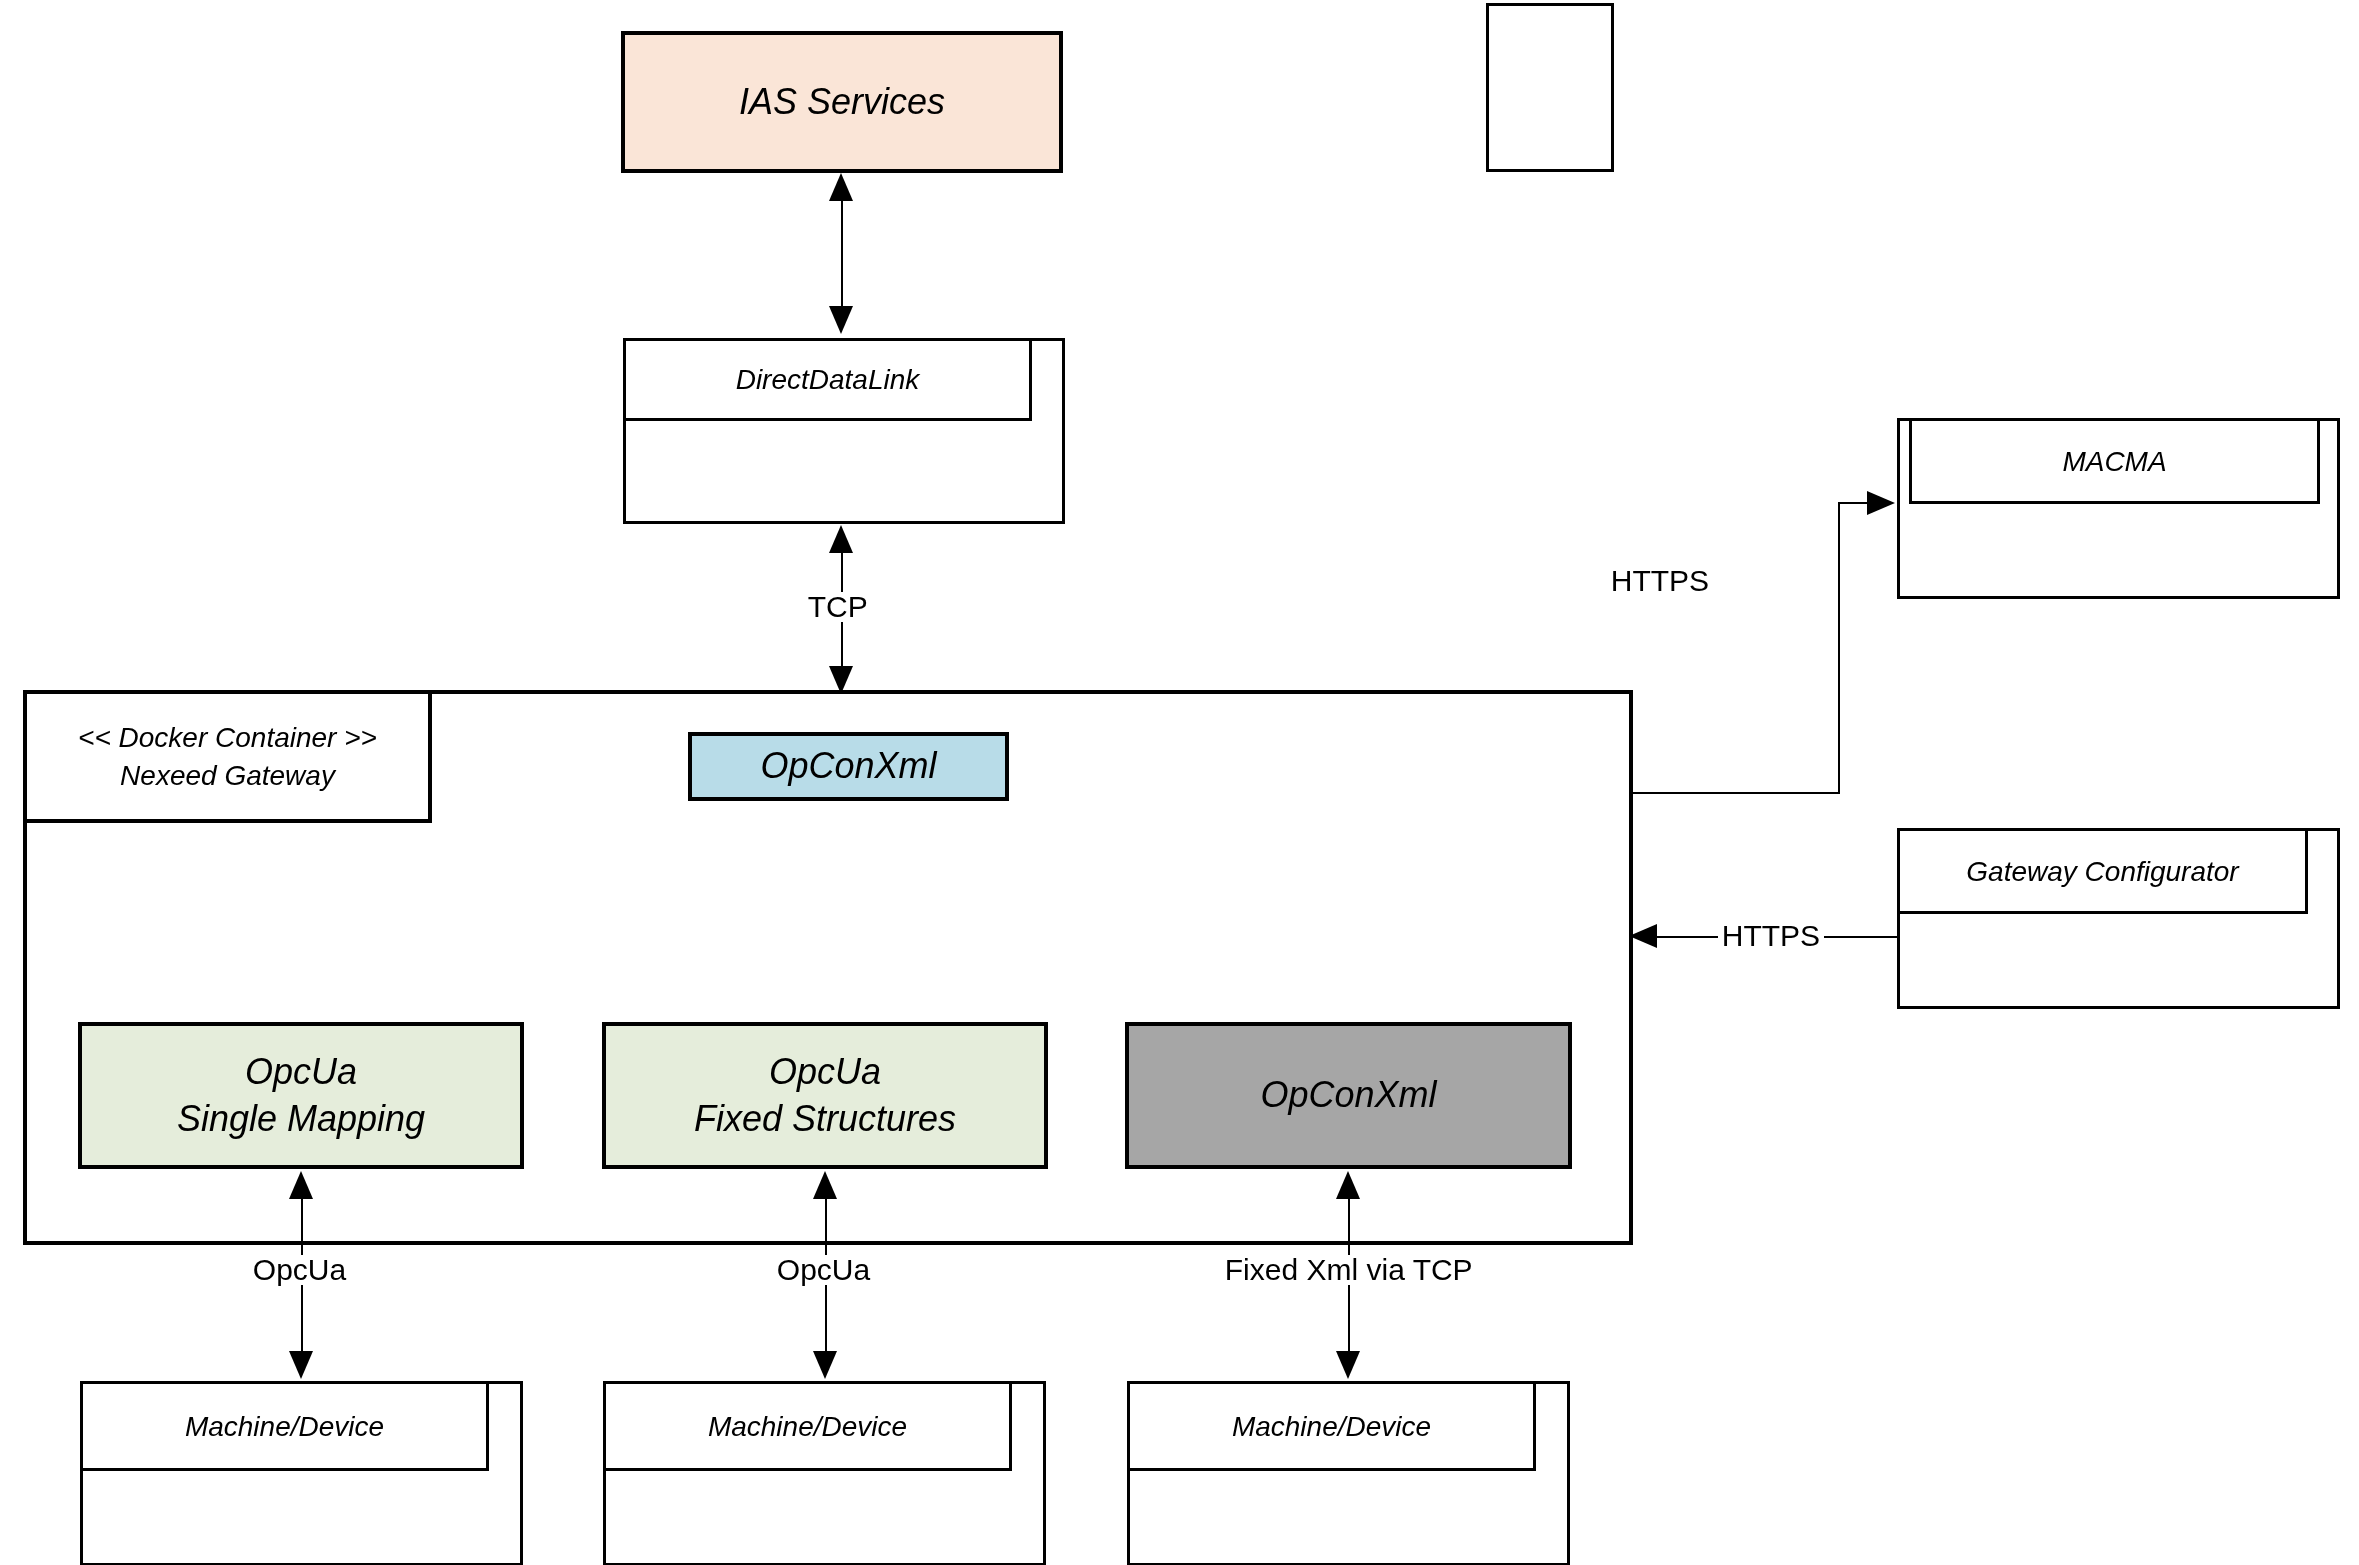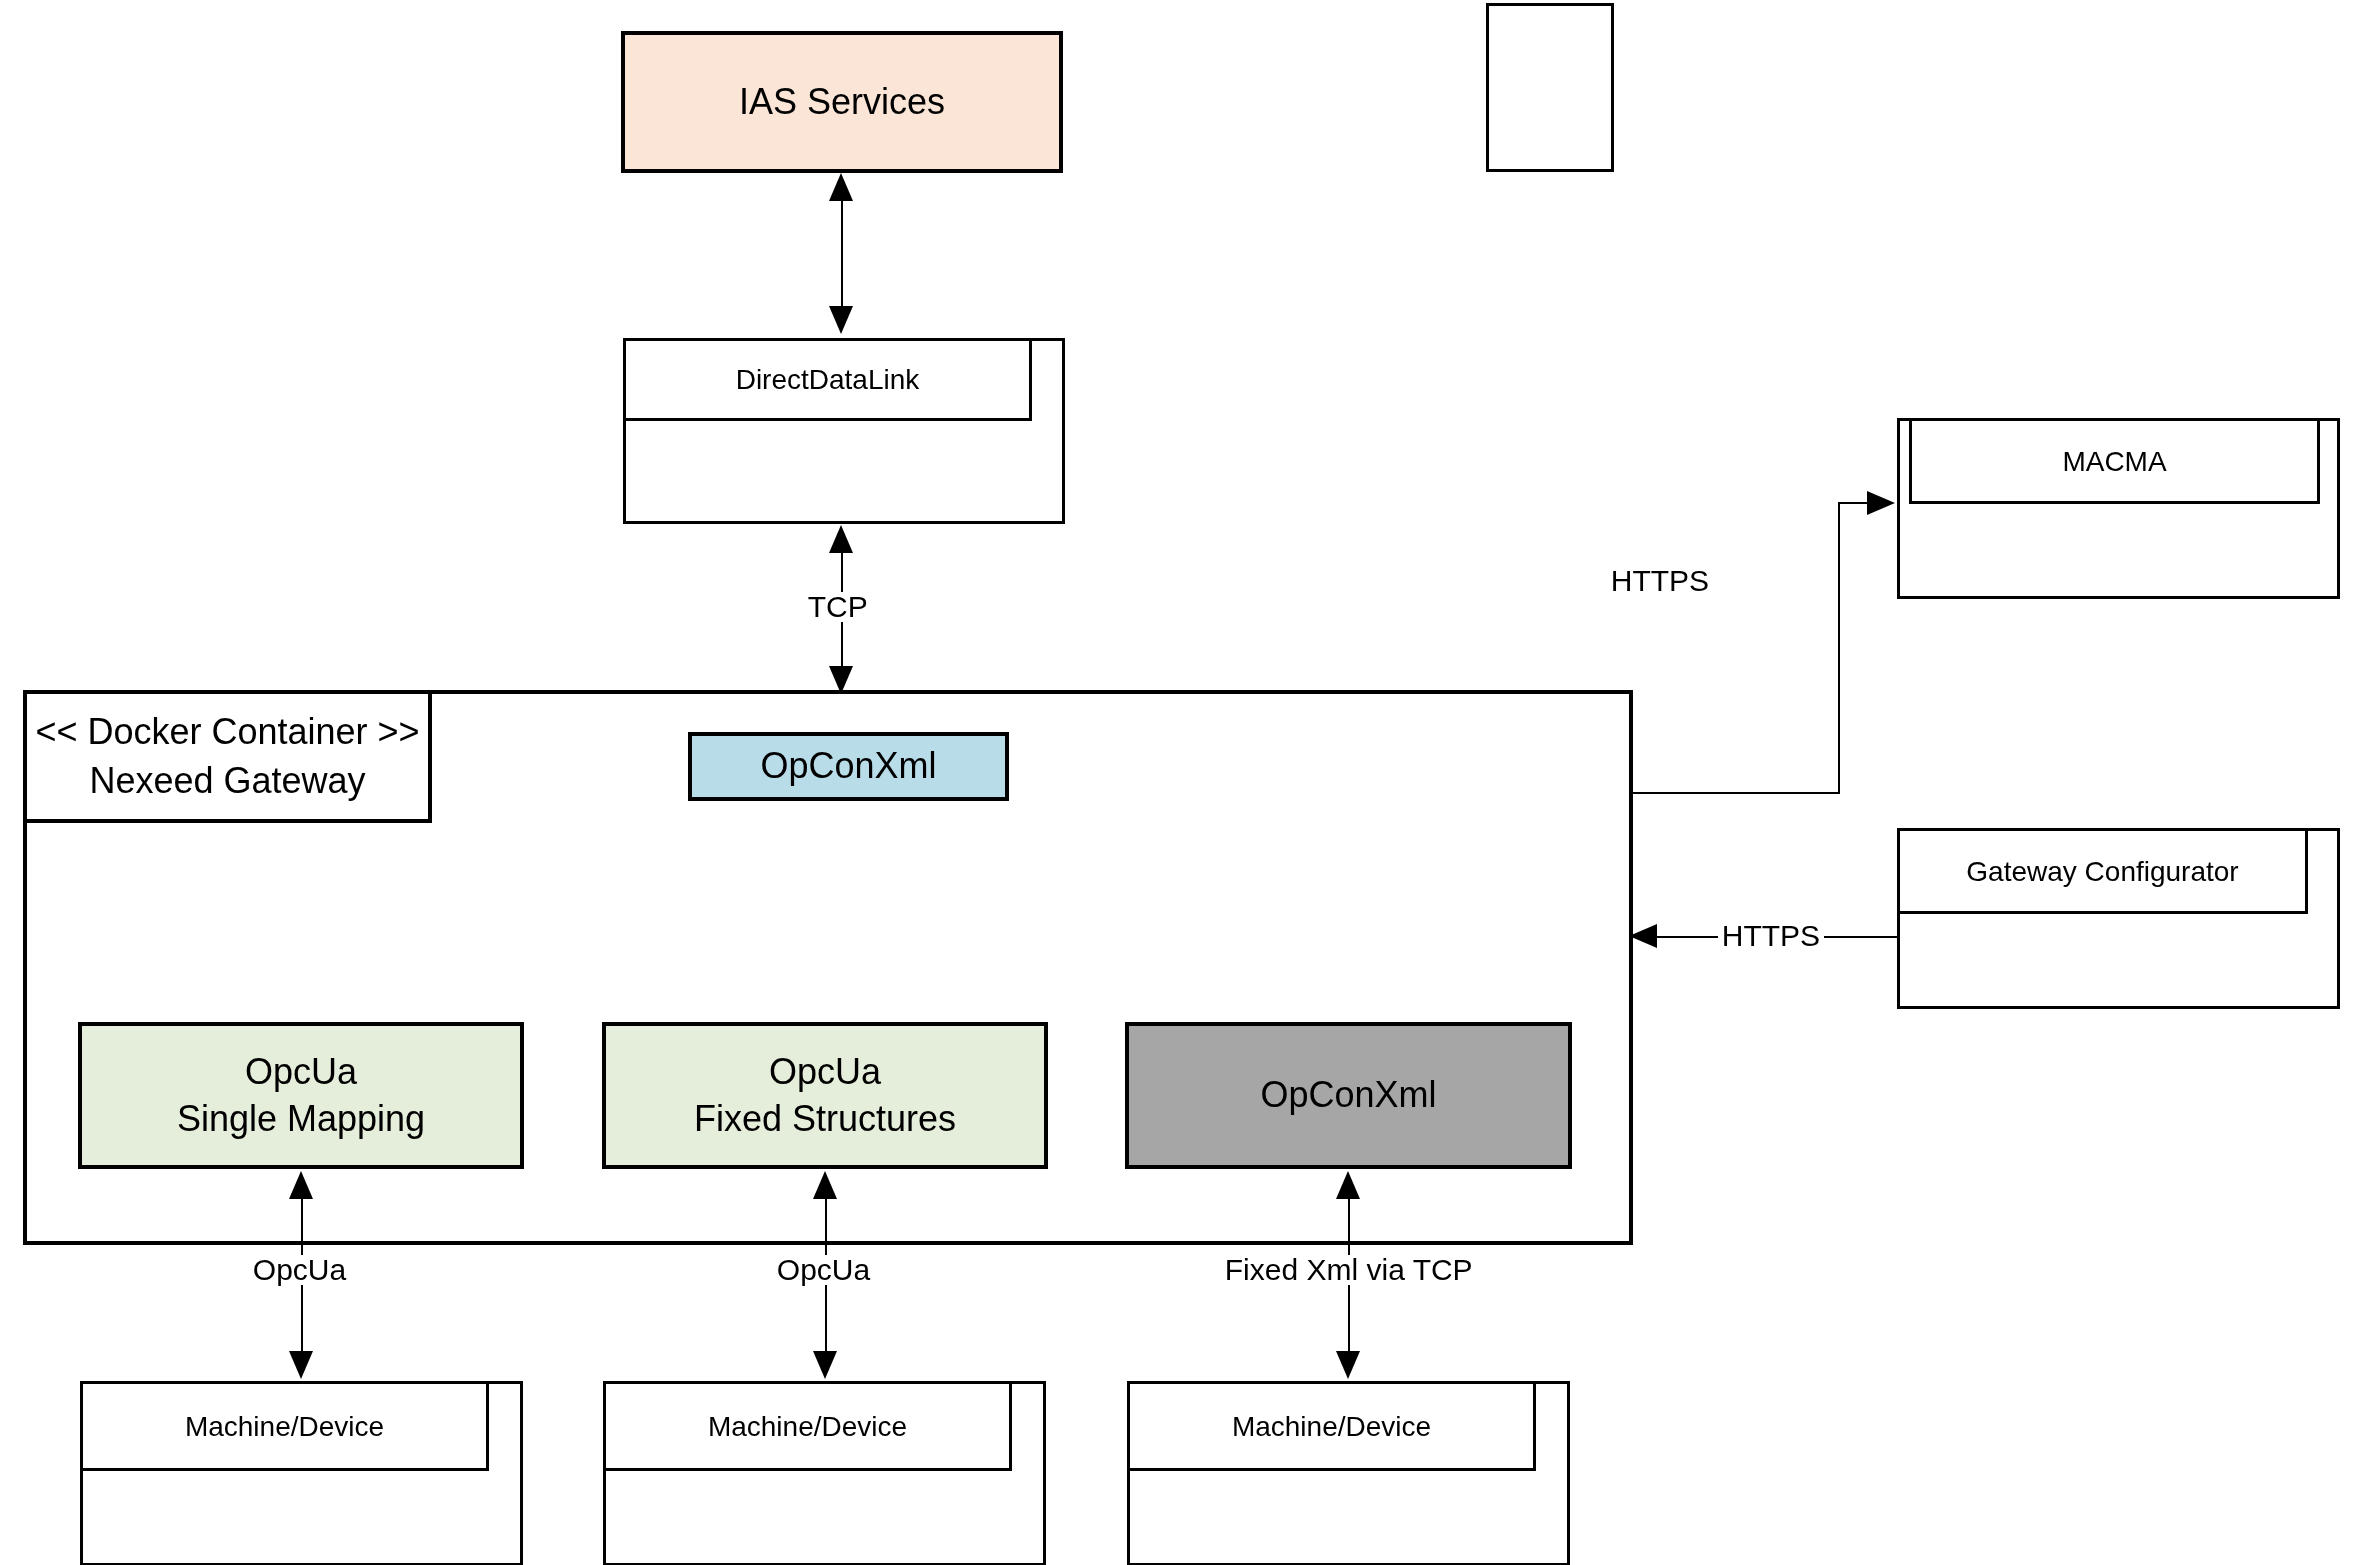--- a/index.html
+++ b/index.html
@@ -13,21 +13,21 @@
   }
   #canvas {
     position: relative;
     width: 2360px;
     height: 1566px;
     background: #ffffff;
     overflow: hidden;
   }
 
   
-  .abs { position: absolute; box-sizing: border-box; }
+  .abs { position: absolute; box-sizing: border-box; font-style: italic; }
 
   
   .plainbox {
     border: 4.8px solid #000000;
     background: #ffffff;
     display: flex;
     align-items: center;
     justify-content: center;
     text-align: center;
     font-size: 36px;
@@ -65,21 +65,21 @@
     border: 4.8px solid #000000;
     background: transparent;
   }
   .container-title {
     border: 4.8px solid #000000;
     background: #ffffff;
     display: flex;
     align-items: center;
     justify-content: center;
     text-align: center;
-    font-size: 36px;
+    font-size: 28px;
     line-height: 1.35;
     white-space: pre-line;
   }
 
   
   .vline {
     background: #000000;
     width: 1.9px;
   }
   .hline {

